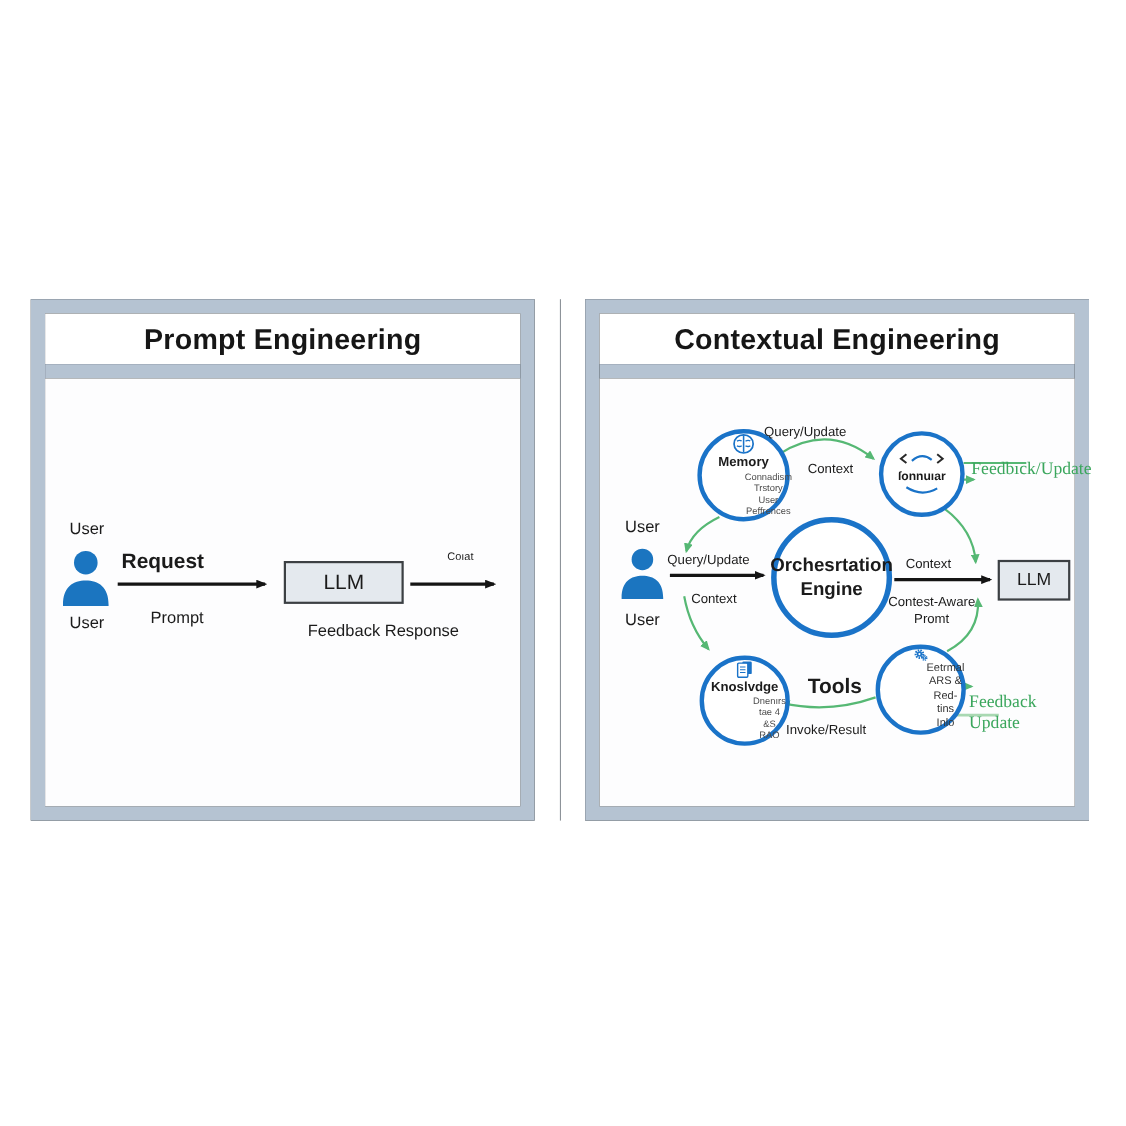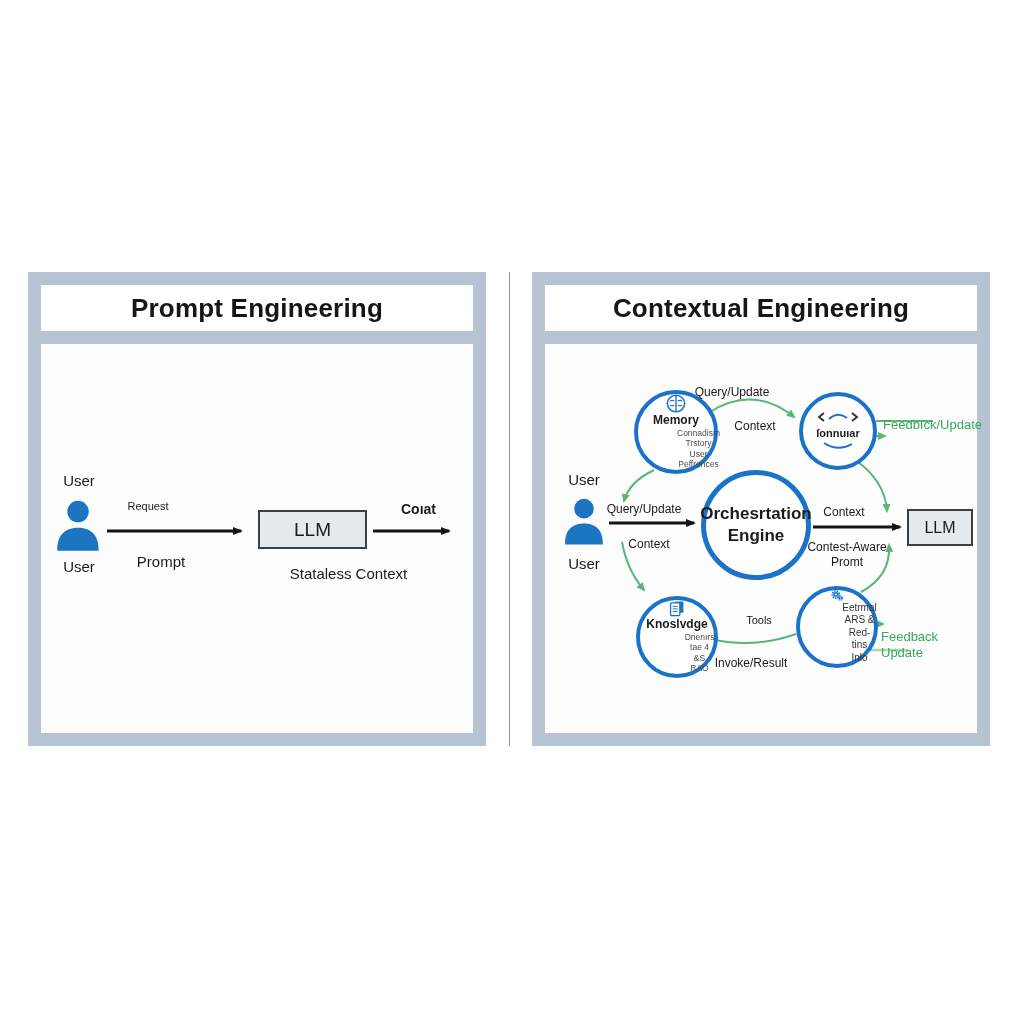--- a/index.html
+++ b/index.html
@@ -14,24 +14,24 @@
   .panel-header{
     height:46px;display:flex;align-items:center;justify-content:center;background:#ffffff;
   }
   .panel-title{font-size:26px;font-weight:700;color:#161616;letter-spacing:.2px;}
   .panel-divider{height:13px;background:#b5c3d2;}
   .panel-content{position:relative;height:389px;background:#fdfdfe;}
   .vdivider{position:absolute;left:509px;top:272px;width:1px;height:474px;background:#8d9399;}
   .abs{position:absolute;}
   .lbl{position:absolute;text-align:center;color:#1b1b1b;line-height:1.2;}
   .f15{font-size:15px;}
-  .f14{font-size:14px;font-weight:bold;}
-  .f13{font-size:11px;}
+  .f14{font-size:10px;}
+  .f13{font-size:19px;font-weight:bold;}
   .f12{font-size:12px;}
-  .f11{font-size:13px;}
+  .f11{font-size:16px;font-family:Liberation Serif, serif;}
   .green-lbl{color:#3aa65c;text-align:left;}
   .llm-box{
     position:absolute;background:#e4e9ee;border:2px solid #3c4043;box-sizing:border-box;
     display:flex;align-items:center;justify-content:center;font-size:19px;color:#1b1b1b;
   }
   .circle{
     position:absolute;border-radius:50%;background:#ffffff;box-sizing:border-box;
     border:4px solid #1a73c8;display:flex;flex-direction:column;
     align-items:center;justify-content:center;text-align:center;
   }
@@ -71,21 +71,21 @@
     </svg>
     <div class="lbl f15" style="left:2px;top:214px;width:72px;">User</div>
 
     <div class="lbl f13" style="left:62px;top:156px;width:90px;">Request</div>
     <div class="lbl f15" style="left:75px;top:209px;width:90px;">Prompt</div>
 
     <div class="llm-box" style="left:217px;top:166px;width:109px;height:39px;">
       <span>LLM</span>
     </div>
 
-    <div class="lbl f15" style="left:225px;top:221px;width:165px;">Stataless Context</div>
+    <div class="lbl f15" style="left:225px;top:221px;width:165px;">Feedback Response</div>
     <div class="lbl f14" style="left:340px;top:157px;width:75px;">Coıat</div>
   </div>
 </div>
 
 <div class="panel" style="left:532px;top:272px;">
   <div class="panel-header">
     <span class="panel-title">Contextual Engineering</span>
   </div>
   <div class="panel-divider"></div>
   <div class="panel-content">

